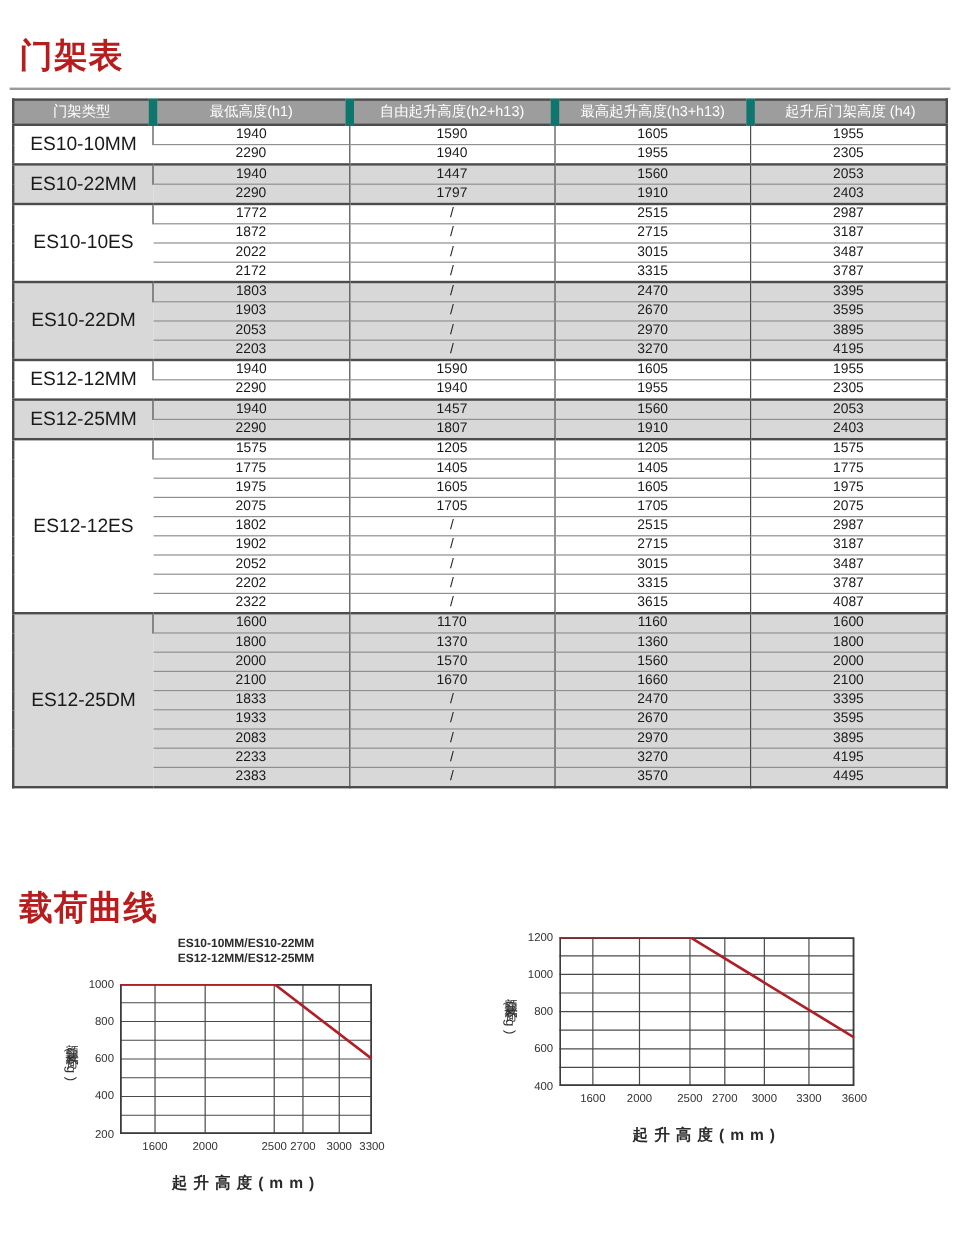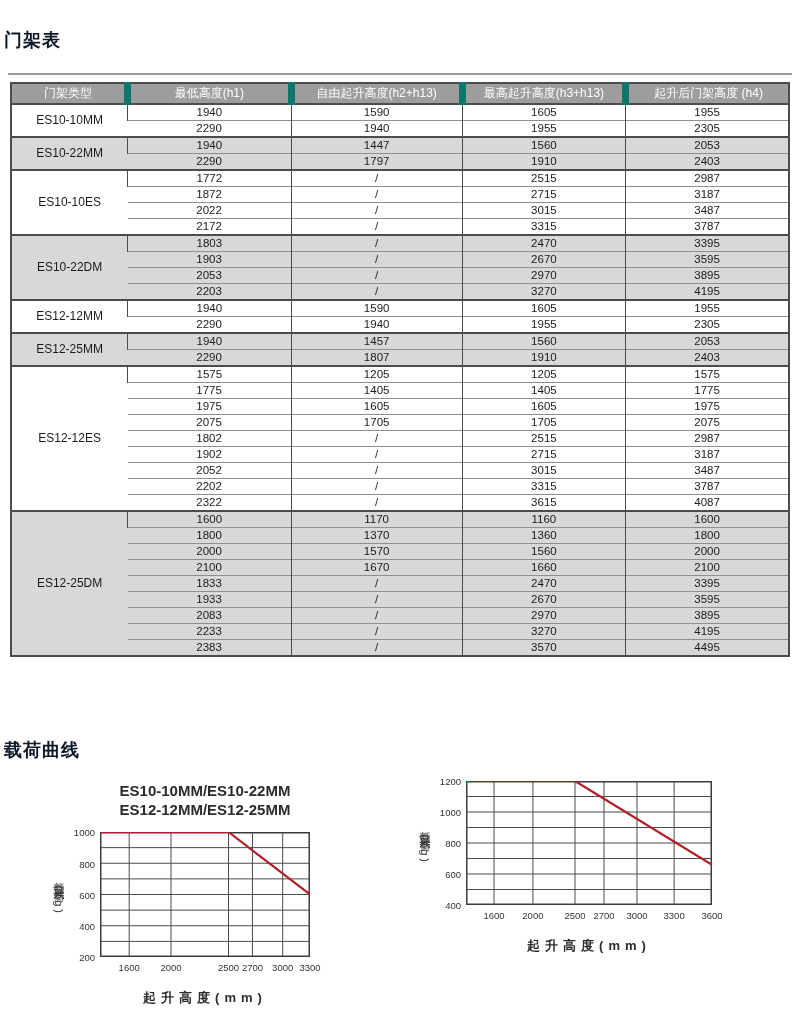--- a/index.html
+++ b/index.html
@@ -1,42 +1,42 @@
 <!DOCTYPE html>
 <html><head>
 <meta charset="utf-8">
 <style>
   * { margin:0; padding:0; box-sizing:border-box; }
   html,body { background:#ffffff; font-family:"Liberation Sans", sans-serif; color:#1a1a1a; }
   body { position:relative; width:800px; height:1032px; overflow:hidden; }
 
-  .red-heading { position:absolute; left:4px; font-size:18px; font-weight:bold; color:#0f172a; letter-spacing:1px; }
+  .red-heading { position:absolute; left:16px; font-size:28px; font-weight:bold; color:#b91c1c; letter-spacing:1px; }
   #mast-heading { top:28px; }
   #load-heading { top:738px; }
   #top-rule { position:absolute; top:73px; left:8px; width:784px; height:2px; background:#9a9a9a; }
 
   
   #mast-table-wrap { position:absolute; top:82px; left:10px; width:780px; }
   table { width:100%; border-collapse:collapse; table-layout:fixed; border:2px solid #4c4c4e; }
   thead th { background:#9d9d9d; color:#ffffff; font-weight:normal; font-size:12px; height:21px;
              border-left:7px solid #0f766e; border-bottom:1px solid #4c4c4e; }
   thead th:first-child { border-left:none; }
   tbody td, tbody th { font-size:11.5px; text-align:center; height:15px; line-height:15px;
              border-left:1px solid #4c4c4e; font-weight:normal; }
   tbody td:first-child, tbody th:first-child { border-left:none; }
   tbody td { border-top:1px solid #8f8f8f; }
   tr.group-first td, tr.group-first th { border-top:2px solid #4c4c4e; }
   tbody tr.shaded td, tbody tr.shaded th { background:#d8d8d8; }
-  th.type-cell { font-size:12px; }
+  th.type-cell { font-size:16px; }
 
   
   .chart { position:absolute; top:781px; }
   #chart-0 { left:52px; width:270px; }
   #chart-1 { left:418px; width:300px; }
-  .chart-title { text-align:center; font-size:15px; font-weight:bold; color:#2b2b2b; line-height:1.28; margin-bottom:13px; }
+  .chart-title { text-align:center; font-size:10px; font-weight:bold; color:#2b2b2b; line-height:1.28; margin-bottom:13px; }
   .chart-body { display:flex; align-items:flex-start; }
   .ylabel { writing-mode:vertical-rl; text-orientation:mixed; font-size:11px; color:#333;
             letter-spacing:3px; width:14px; display:flex; justify-content:center; }
   .yticks { position:relative; width:34px; }
   .yticks span { position:absolute; right:5px; font-size:9.5px; color:#333; }
   .plot { position:relative; }
   .plot svg { display:block; }
   .xticks span { position:absolute; transform:translateX(-50%); font-size:9.5px; color:#333; white-space:nowrap; }
   .xlabel { margin-top:32px; text-align:center; font-size:13px; font-weight:bold; color:#2b2b2b; letter-spacing:5px; }
 </style>

